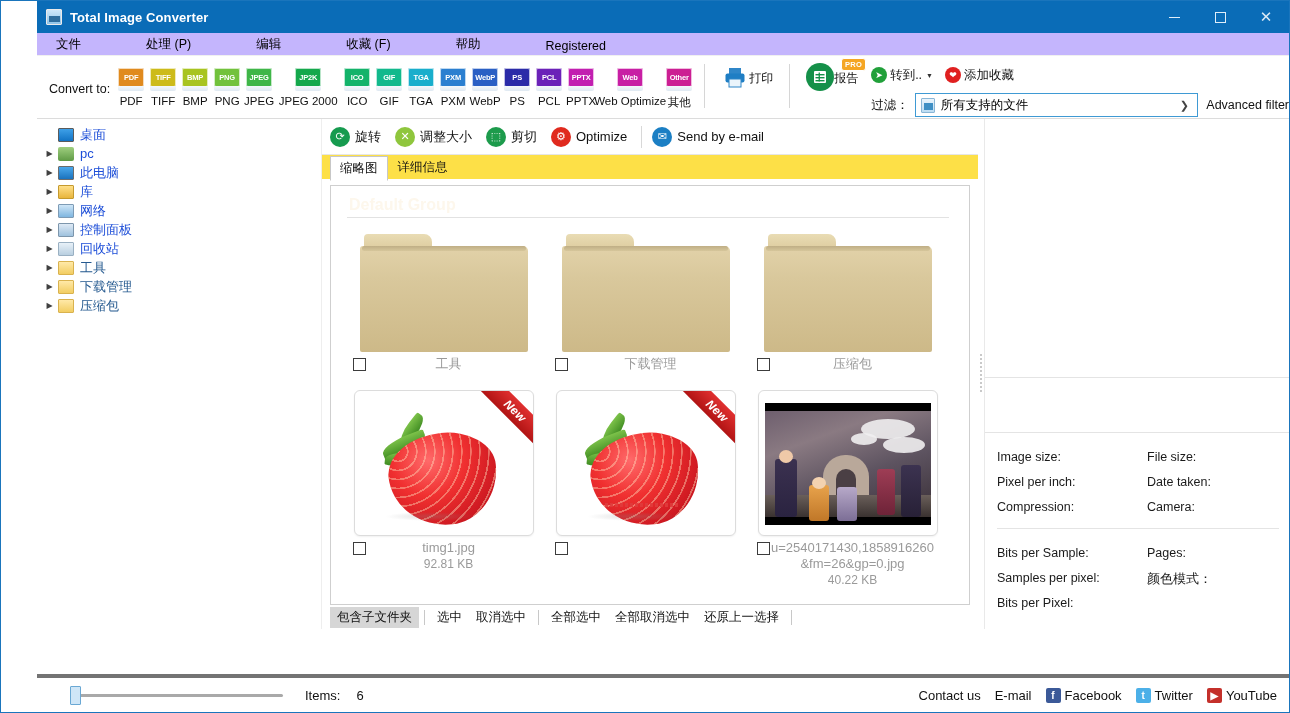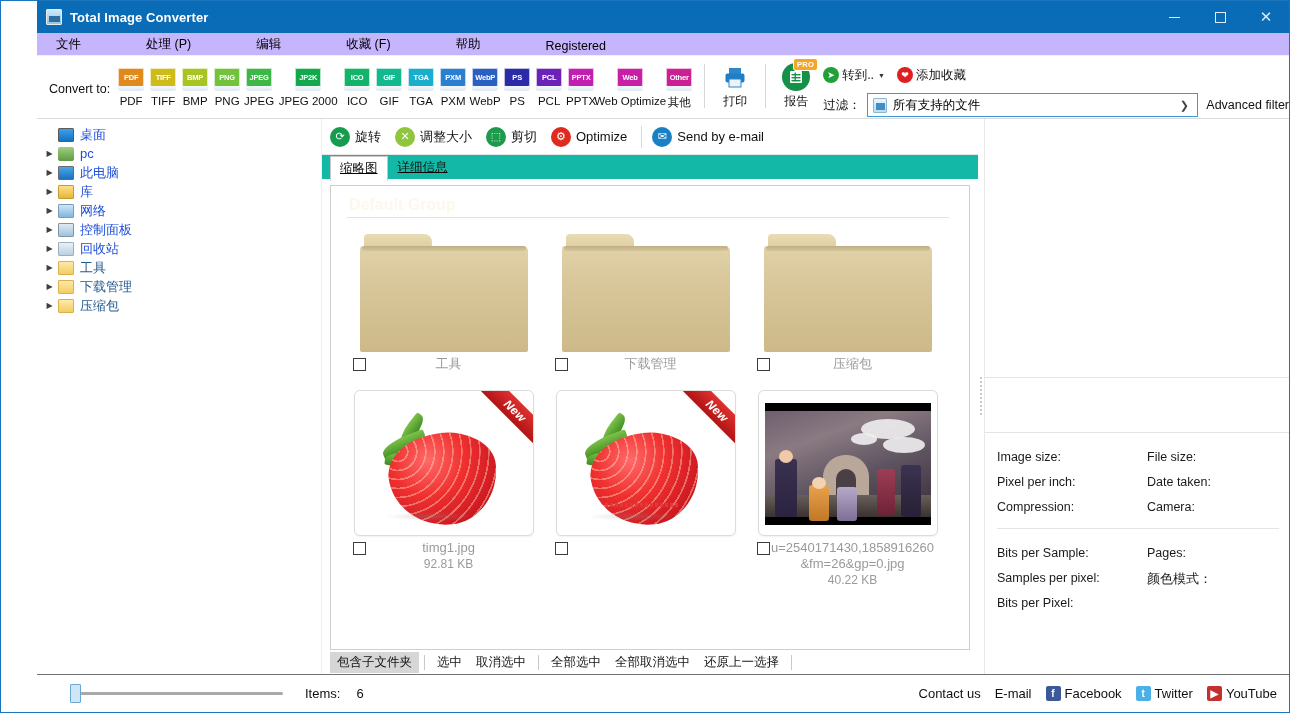--- a/index.html
+++ b/index.html
@@ -50,21 +50,21 @@
     width:26px; height:19px; border-radius:2px; position:relative;
     display:flex; align-items:center; justify-content:center;
     box-shadow:0 0 0 1px rgba(255,255,255,.7) inset;
   }
   .pageicon span { font-size:7.5px; color:#fff; font-weight:bold; letter-spacing:-.2px;
                    font-family:"Liberation Sans",sans-serif; line-height:1; }
   .pageicon:before{ content:""; position:absolute; left:0; bottom:-4px; width:26px;height:5px;
                     background:linear-gradient(#f4f8fb,#dfe9f2); border-radius:0 0 2px 2px;}
   .fmt-name { font-size:11.5px; color:#111; margin-top:8px; white-space:nowrap; }
   .sep-v { width:1px; height:44px; background:#d6d6d6; margin:4px 9px 0 9px; }
-  .tbtn { display:flex; flex-direction:column; align-items:center; padding:3px 7px 0;
+  .tbtn { display:flex; flex-direction:row; align-items:center; padding:3px 7px 0;
           position:relative; }
   .tbtn .lbl{ font-size:12px; color:#111; margin-top:2px;}
   .circ { width:28px;height:28px;border-radius:50%; display:flex; align-items:center;
           justify-content:center; }
   .pro-badge{ position:absolute; top:-2px; right:-1px; background:#f5a623; color:#fff;
               font-size:7.5px; font-weight:bold; border-radius:3px; padding:1px 3px;
               border:1px solid #fff; letter-spacing:.3px;}
   .dropcaret{ font-size:7px; color:#333; position:absolute; top:6px; right:1px;}
 
   
@@ -110,21 +110,21 @@
   
   .center { flex:1; min-width:0; display:flex; flex-direction:column; }
   .ops-bar{ height:36px; flex:0 0 36px; display:flex; align-items:center;
             border-bottom:1px solid #e6e6e6; padding-left:8px; }
   .opbtn{ display:flex; align-items:center; margin-right:14px; font-size:13px; color:#111;}
   .opcirc{ width:20px;height:20px;border-radius:50%;margin-right:5px; display:flex;
            align-items:center;justify-content:center;color:#fff;font-size:11px;}
   .ops-sep{ width:1px;height:22px;background:#d8d8d8;margin:0 10px 0 0;}
 
   .tabs{ height:24px; flex:0 0 24px; display:flex; align-items:center; padding-left:8px;
-         background:#14b8a6;text-decoration:underline; }
+         background:#fde047; }
   .tab{ font-size:12.5px; padding:3px 9px 3px; border:1px solid transparent; color:#111;}
   .tab.active{ border:1px solid #c7c7c7; border-bottom-color:#fff; background:#fff;
                position:relative; top:1px;}
 
   .filearea { flex:1; min-height:0; display:flex; padding:6px 8px 0 8px; }
   .filelist { flex:1; border:1px solid #cfcfcf; background:#fff; overflow:hidden;
               position:relative; padding:10px 12px 0 12px;}
   .group-title{ font-size:16px; font-weight:bold; color:#fdf7ec; padding:0 0 3px 6px;}
   .group-rule{ height:1px; background:#e2e2e2; margin:0 8px 10px 4px;}
 
@@ -221,21 +221,21 @@
   .preview-box2{ flex:0 0 55px; border-bottom:1px solid #e4e4e4; }
   .props{ padding:12px 10px 0 12px; display:flex; }
   .propcol{ width:150px; }
   .propcol.second{ width:auto; }
   .prop{ font-size:12.5px; color:#1a1a1a; line-height:25px; white-space:nowrap;}
   .prop.cjk{ font-size:13px; }
   .props-divider{ height:1px; background:#e4e4e4; margin:8px 10px 0 12px;}
 
   
   .statusbar{ flex:0 0 38px; height:38px; display:flex; align-items:center;
-              border-top:1px solid #737373; background:#fff; }
+              border-top:4px solid #737373; background:#fff;margin-top:45px; }
   .slider-wrap{ width:210px; margin-left:36px; display:flex; align-items:center;}
   .slider-track{ flex:1; height:3px; background:#a9a9a9; border-radius:2px; position:relative;}
   .slider-thumb{ position:absolute; left:-3px; top:-8px; width:11px;height:19px;
                  background:#cfe6f7; border:1px solid #6aa8d4; border-radius:1px;}
   .items-lbl{ font-size:13px; color:#111; margin-left:22px;}
   .items-val{ font-size:13px; color:#111; margin-left:16px;}
   .sb-right{ margin-left:auto; display:flex; align-items:center; padding-right:12px;}
   .sb-link{ font-size:13px; color:#111; margin-left:14px; display:flex; align-items:center;}
   .sb-ico{ width:15px;height:15px; margin-right:4px; display:flex; align-items:center;
            justify-content:center; color:#fff; font-size:10px; font-weight:bold;

